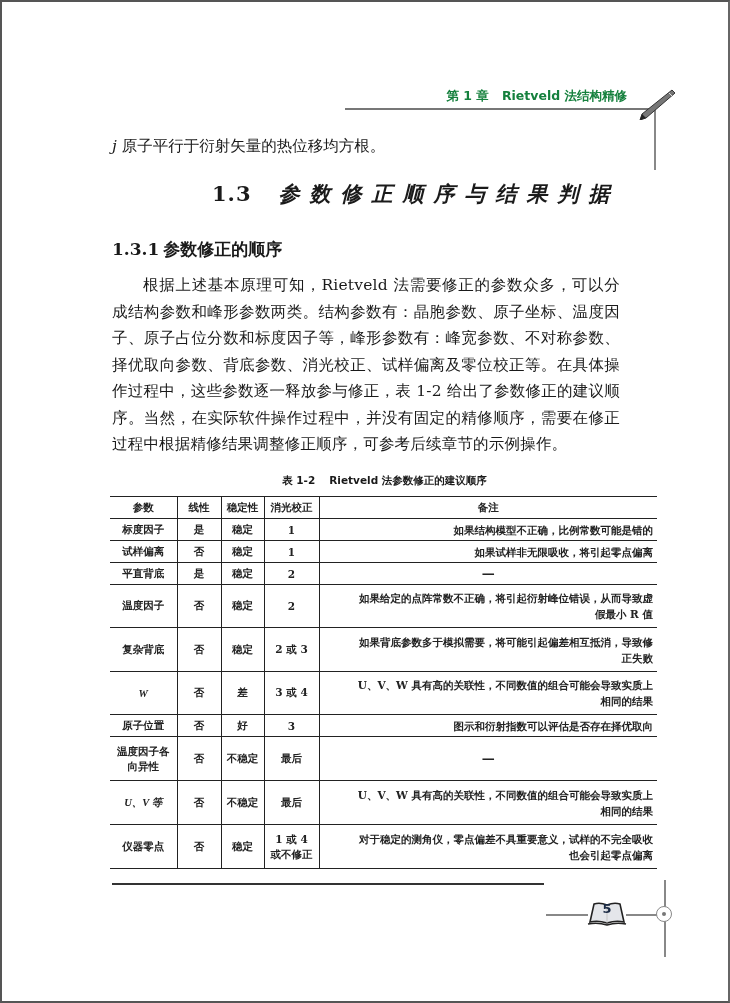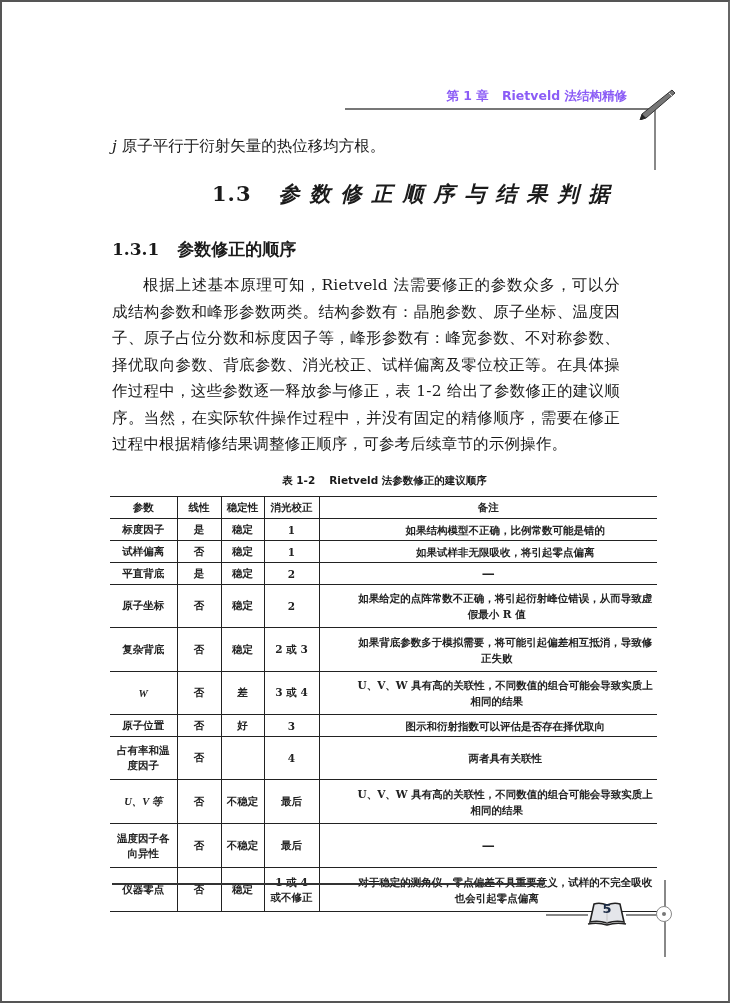--- a/index.html
+++ b/index.html
@@ -14,21 +14,21 @@
     border: 2px solid #555; border-right-color: #666; background: #fff;
   }
   
   .running-header {
     position: absolute; left: 345px; top: 86px; width: 310px; height: 22px;
     border-bottom: 2px solid #777;
   }
   .running-header-text {
     position: absolute; right: 28px; top: 2px;
     font-family: "DejaVu Sans", "Liberation Sans", sans-serif;
-    font-size: 12.5px; font-weight: bold; color: #8b5cf6; white-space: nowrap;
+    font-size: 12.5px; font-weight: bold; color: #15803d; white-space: nowrap;
   }
   .header-vline {
     position: absolute; left: 654px; top: 108px; width: 2px; height: 62px; background: #888;
   }
   .pencil-icon { position: absolute; left: 636px; top: 88px; width: 40px; height: 32px; }
 
   .body-line1 {
     position: absolute; left: 112px; top: 136px; font-size: 15.5px; white-space: nowrap;
   }
   .body-line1 .ital { font-style: italic; }
@@ -36,21 +36,21 @@
   .section-title {
     position: absolute; left: 212px; top: 180px; font-size: 21px; font-weight: bold;
     letter-spacing: 1px; white-space: nowrap; font-family: "DejaVu Serif", serif;
   }
   .section-title .num { margin-right: 27px; }
   .section-title .txt { letter-spacing: 10px; font-style: italic; }
 
   .subsection-title {
     position: absolute; left: 112px; top: 238px; font-size: 17px; font-weight: bold; white-space: nowrap;
   }
-  .subsection-title .num { font-family: "DejaVu Serif", serif; margin-right: 18px; }
+  .subsection-title .num { font-family: "DejaVu Serif", serif; margin-right: 4px; }
   .subsection-title .txt { font-family: "DejaVu Sans", sans-serif; }
 
   .paragraph {
     position: absolute; left: 112px; top: 272px; width: 508px;
     font-size: 15.5px; line-height: 26.5px; text-indent: 31px; text-align: justify;
     letter-spacing: 0.2px;
   }
 
   .table-caption {
     position: absolute; left: 112px; width: 545px; top: 474px; text-align: center;
@@ -62,21 +62,21 @@
     position: absolute; left: 110px; top: 496px; width: 547px;
     border-collapse: collapse; font-size: 10.5px; color: #222;
   }
   table.params th, table.params td {
     border-top: 1.5px solid #222; border-bottom: 1.5px solid #222;
     border-left: 1.5px solid #222; padding: 0 4px; vertical-align: middle;
   }
   table.params th:first-child, table.params td:first-child { border-left: none; font-family: Liberation Serif, serif; }
   table.params th { height: 21px; font-weight: bold; text-align: center; }
   table.params td.c { text-align: center; }
-  table.params td.note { text-align: center; line-height: 16px; text-indent: 1.6em; padding-left: 21px; }
+  table.params td.note { text-align: right; line-height: 16px; text-indent: 1.6em; padding-left: 21px; }
   table.params td.dash { text-align: center; font-weight: bold; font-size: 13px; }
   table.params tr.h1 td { height: 21px; }
   table.params tr.h3 td { height: 42px; }
   table.params tr.h4 td { height: 43px; }
   table.params td.bold { font-weight: bold; }
 
   
   .footer-line {
     position: absolute; left: 112px; top: 883px; width: 432px; height: 2px; background: #333;
   }
@@ -154,21 +154,21 @@
       <td class="note bold">如果试样非无限吸收，将引起零点偏离</td>
     </tr>
     <tr class="h1">
       <td class="c bold">平直背底</td>
       <td class="c bold">是</td>
       <td class="c bold">稳定</td>
       <td class="c bold">2</td>
       <td class="dash">—</td>
     </tr>
     <tr class="h3">
-      <td class="c bold">原子坐标</td>
+      <td class="c bold">温度因子</td>
       <td class="c bold">否</td>
       <td class="c bold">稳定</td>
       <td class="c bold">2</td>
       <td class="note bold">如果给定的点阵常数不正确，将引起衍射峰位错误，从而导致虚假最小 R 值</td>
     </tr>
     <tr class="h4">
       <td class="c bold">复杂背底</td>
       <td class="c bold">否</td>
       <td class="c bold">稳定</td>
       <td class="c bold">2 或 3</td>
@@ -181,40 +181,33 @@
       <td class="c bold">3 或 4</td>
       <td class="note bold">U、V、W 具有高的关联性，不同数值的组合可能会导致实质上相同的结果</td>
     </tr>
     <tr class="h1">
       <td class="c bold">原子位置</td>
       <td class="c bold">否</td>
       <td class="c bold">好</td>
       <td class="c bold">3</td>
       <td class="note bold">图示和衍射指数可以评估是否存在择优取向</td>
     </tr>
-    <tr class="h3">
-      <td class="c bold" style="line-height:15px">占有率和温度因子</td>
-      <td class="c bold">否</td>
-      <td class="c bold"></td>
-      <td class="c bold">4</td>
-      <td class="note bold">两者具有关联性</td>
+    <tr class="h4">
+      <td class="c bold" style="line-height:15px">温度因子各向异性</td>
+      <td class="c bold">否</td>
+      <td class="c bold">不稳定</td>
+      <td class="c bold">最后</td>
+      <td class="dash">—</td>
     </tr>
     <tr class="h4">
       <td class="c bold" style="font-style:italic">U、V 等</td>
       <td class="c bold">否</td>
       <td class="c bold">不稳定</td>
       <td class="c bold">最后</td>
       <td class="note bold">U、V、W 具有高的关联性，不同数值的组合可能会导致实质上相同的结果</td>
-    </tr>
-    <tr class="h4">
-      <td class="c bold" style="line-height:15px">温度因子各向异性</td>
-      <td class="c bold">否</td>
-      <td class="c bold">不稳定</td>
-      <td class="c bold">最后</td>
-      <td class="dash">—</td>
     </tr>
     <tr class="h4">
       <td class="c bold">仪器零点</td>
       <td class="c bold">否</td>
       <td class="c bold">稳定</td>
       <td class="c bold" style="line-height:15px">1 或 4 或不修正</td>
       <td class="note bold">对于稳定的测角仪，零点偏差不具重要意义，试样的不完全吸收也会引起零点偏离</td>
     </tr>
   </tbody>
 </table>

